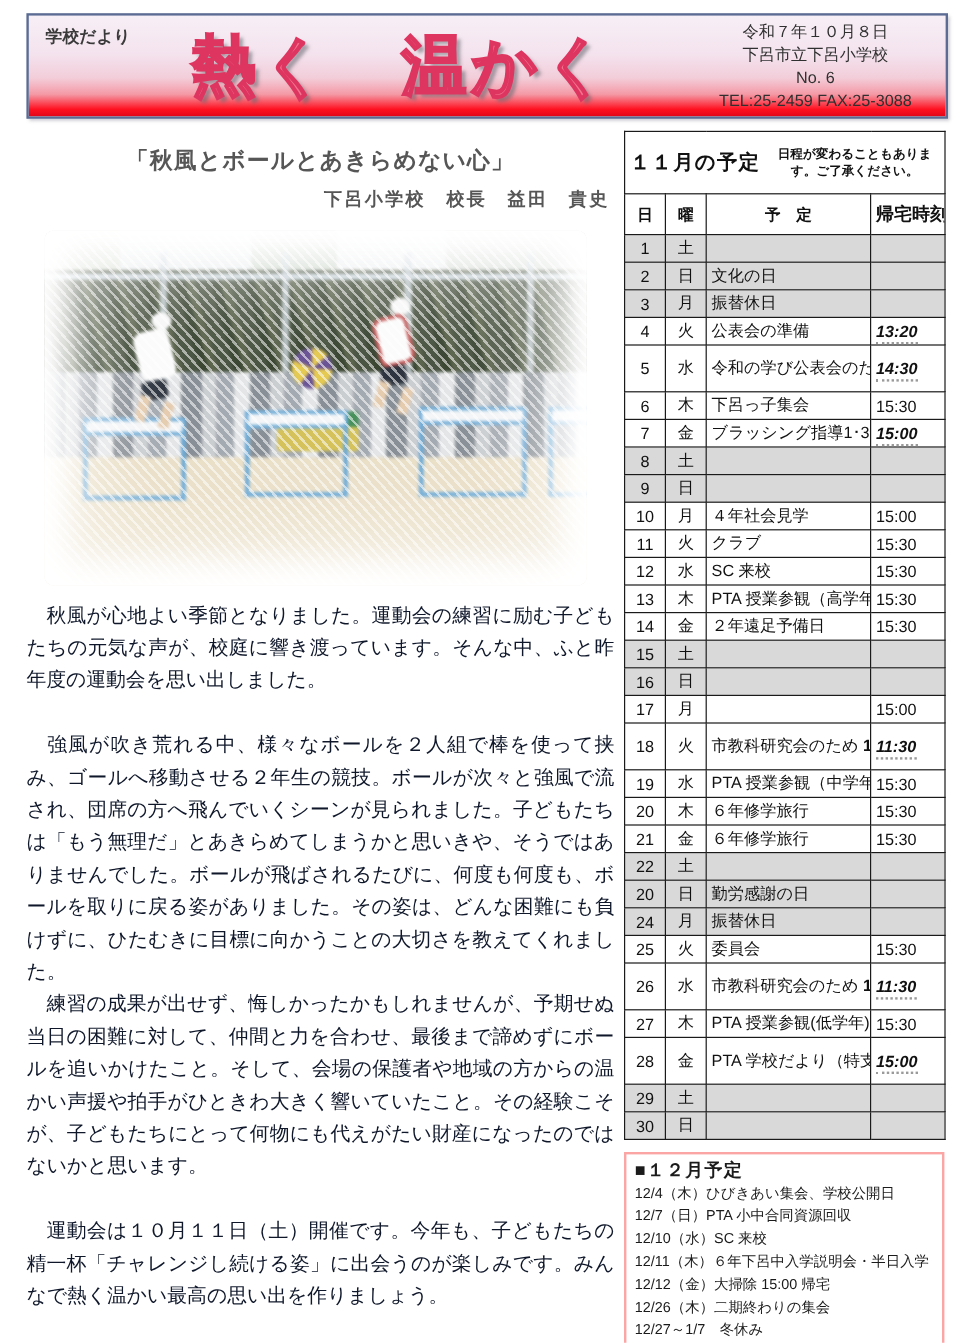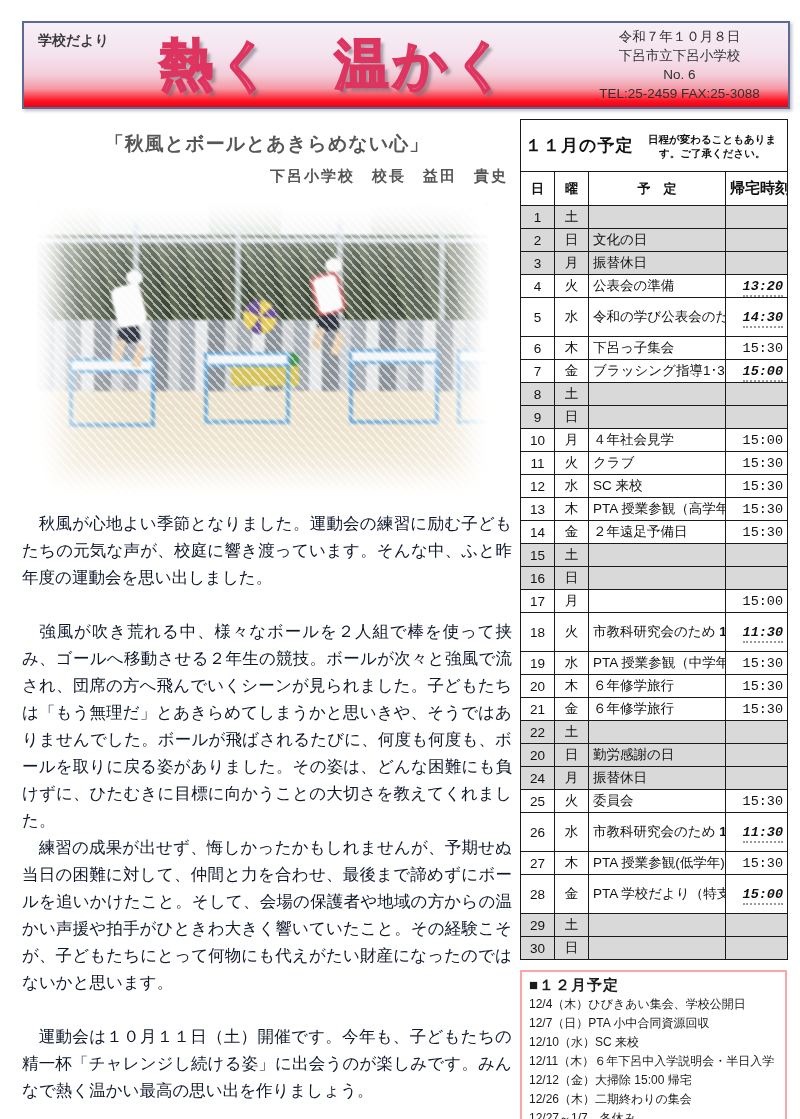--- a/index.html
+++ b/index.html
@@ -2,21 +2,21 @@
 <html lang="ja"><head>
 <meta charset="utf-8">
 <style>
   * { margin:0; padding:0; box-sizing:border-box; }
   html,body { background:#ffffff; }
   body {
     width:800px; height:1119px; overflow:hidden;
     font-family:"Liberation Sans","DejaVu Sans",sans-serif;
     color:#1b1b1b;
   }
-  .page { width:800px; height:1119px; padding:21px 5px 0 22px; position:relative; }
+  .page { width:800px; height:1119px; padding:11px 5px 0 22px; position:relative; }
 
   
   .masthead {
     position:relative; width:768px; height:88px;
     border:2px solid #5b6b93;
     background:linear-gradient(180deg,#f7eff6 0%,#f4e3ee 38%,#f2cdd9 62%,#f49aa6 78%,#ff1020 93%,#e20518 100%);
     box-shadow:2px 2px 3px rgba(120,120,140,.45);
     display:flex; align-items:center;
   }
   .masthead-kicker {
@@ -107,21 +107,21 @@
   .caption-cell { height:52px; padding:4px 6px; }
   .caption-wrap { display:flex; align-items:center; }
   .caption-title { font-size:17px; font-weight:bold; letter-spacing:1px; white-space:nowrap; }
   .caption-note { font-size:10.5px; line-height:14px; margin-left:8px; white-space:normal; }
   tr.cols th { height:34px; font-size:13px; font-weight:bold; text-align:center; background:#fff; }
   tr.cols th.th-time { font-size:15px; }
   tr.day-row td { height:23px; }
   tr.day-row.tall td { height:39px; }
   tr.day-row.shaded td { background:#d9d9d9; }
   td.c-day, td.c-wd { text-align:center; font-size:14px; }
-  td.c-time { text-align:right; font-size:13.5px;font-family:Liberation Mono, monospace; }
+  td.c-time { text-align:left; font-size:13.5px; }
   td.c-time .t-em { font-weight:bold; font-style:italic; border-bottom:2px dotted #9a9a9a; padding-bottom:1px; }
   .sched-bold { font-weight:bold; }
 
   
   .december-box {
     margin-top:10px; width:267px; border:2px solid #fca5a5; padding:4px 7px 6px 7px;
   }
   .december-title { font-size:15px; font-weight:bold; letter-spacing:1px; }
   .december-item { font-size:12px; line-height:19px; white-space:nowrap; }
 </style>

